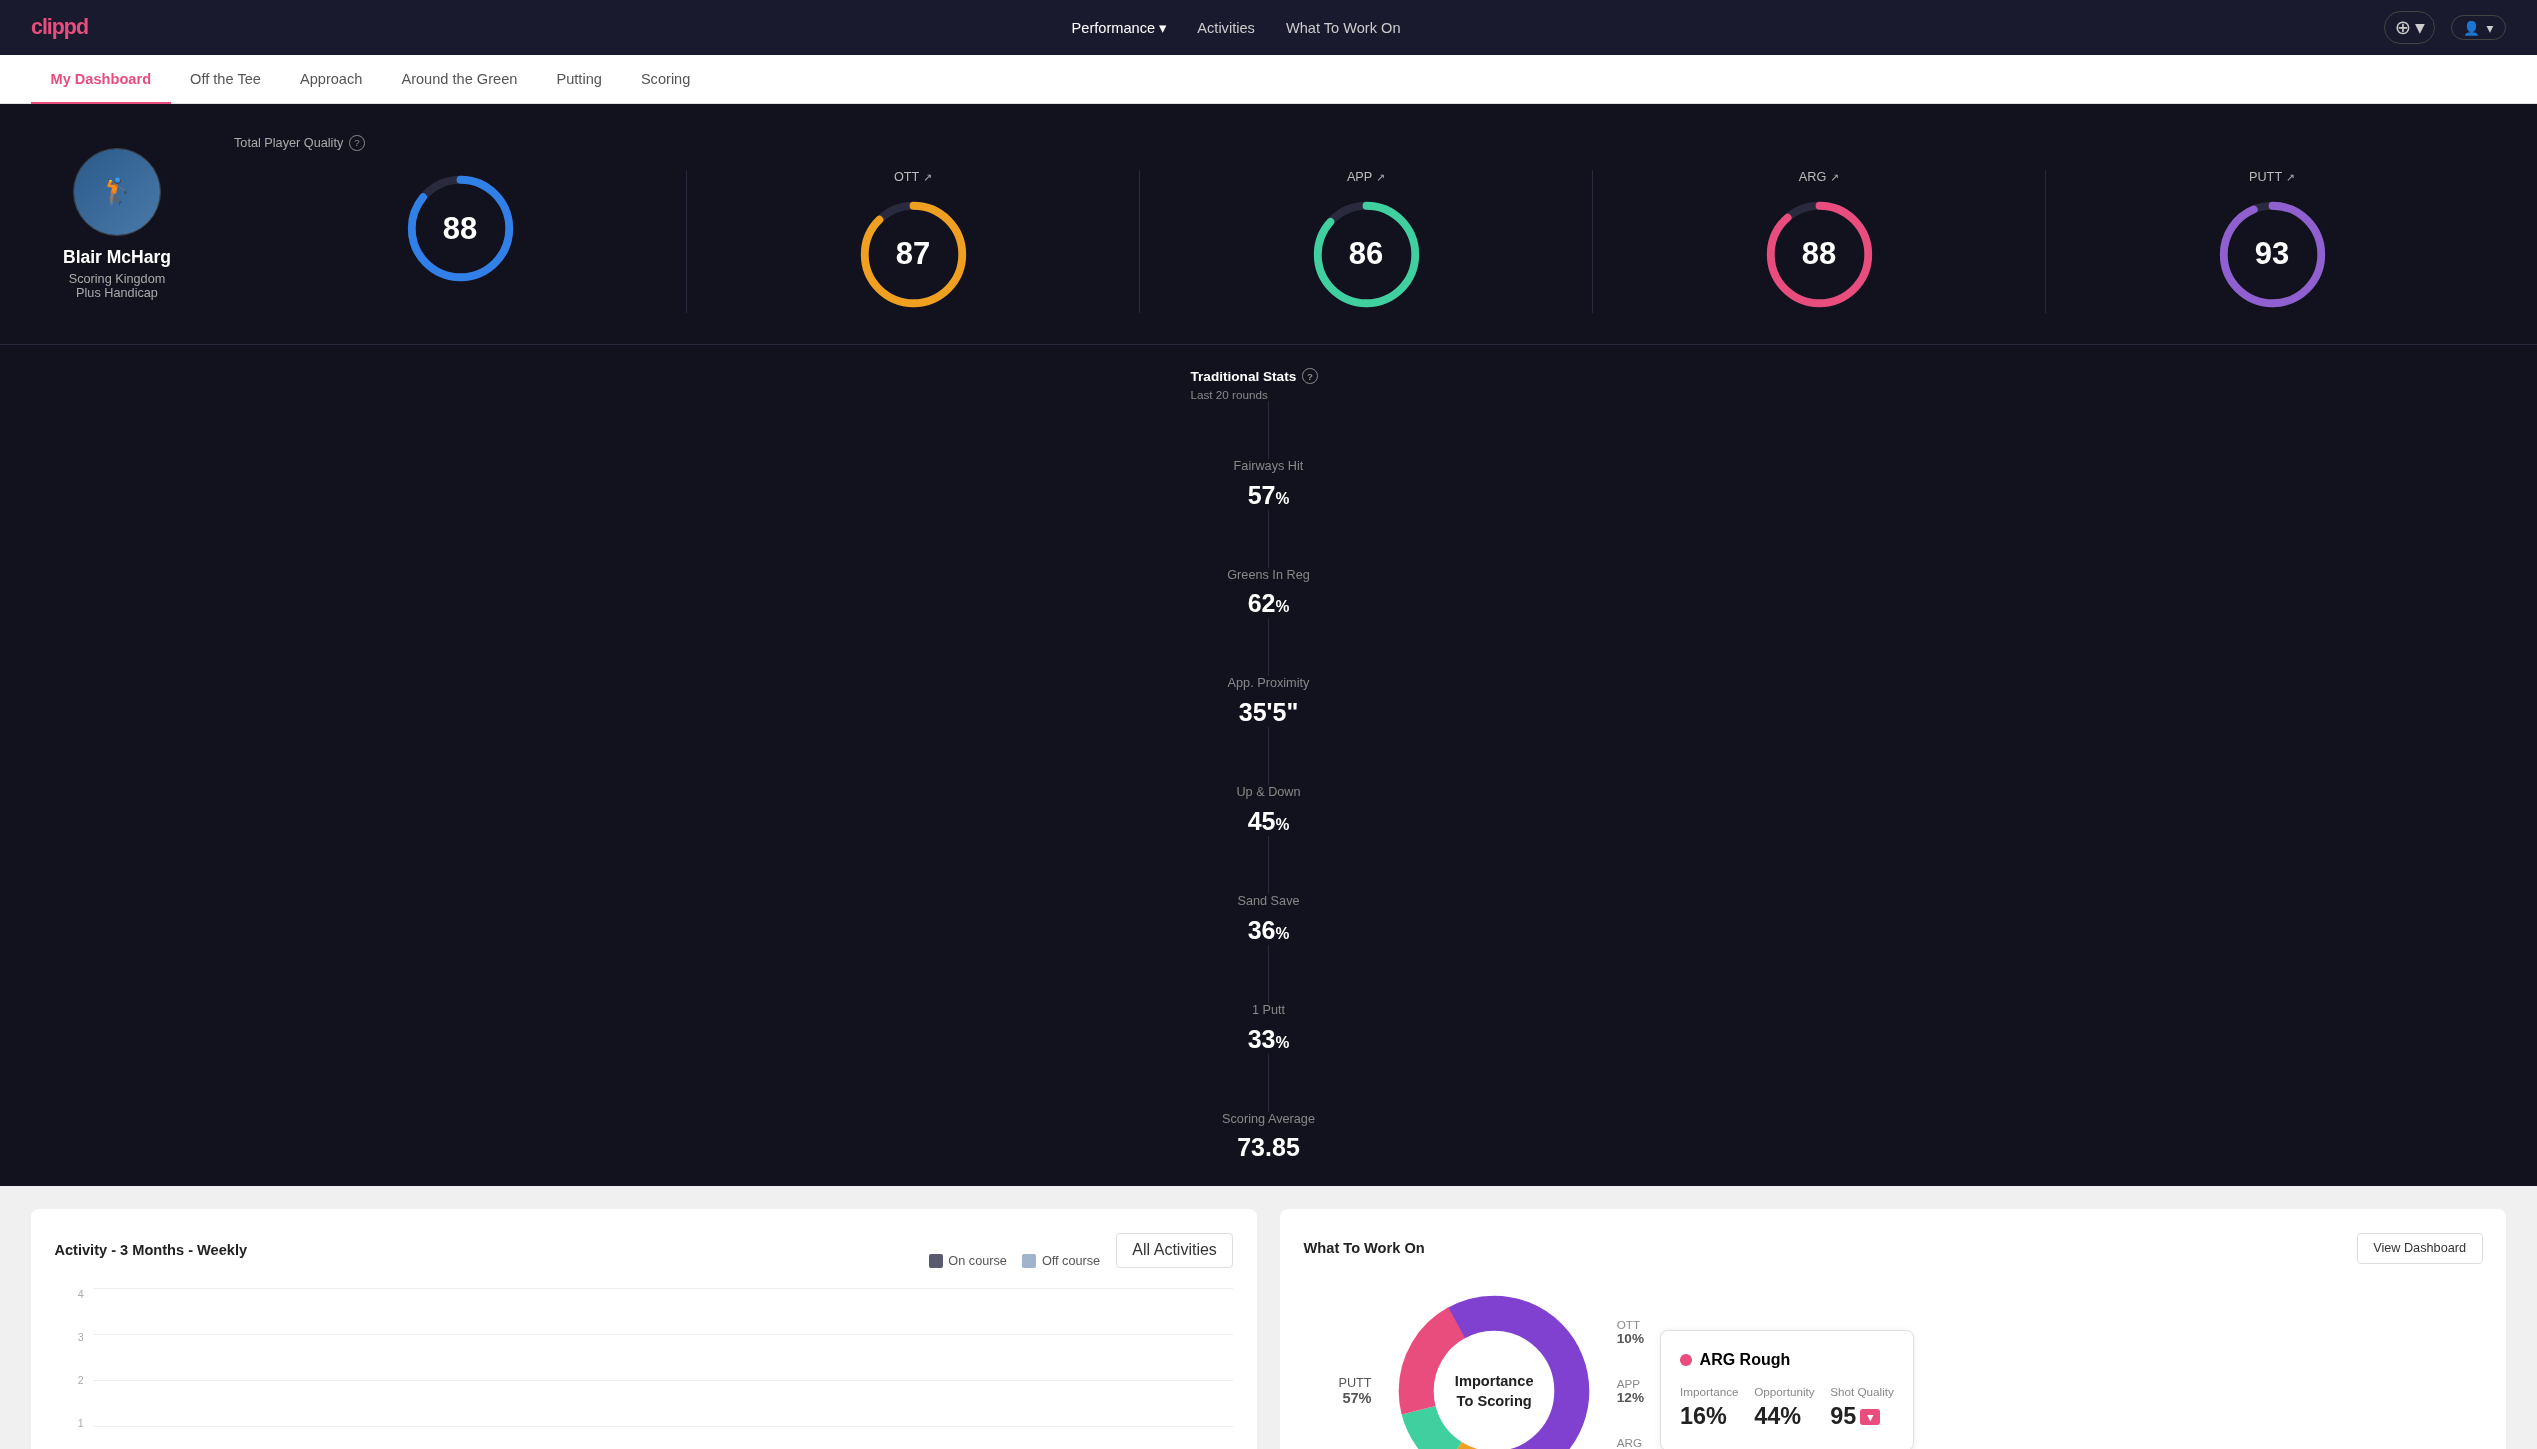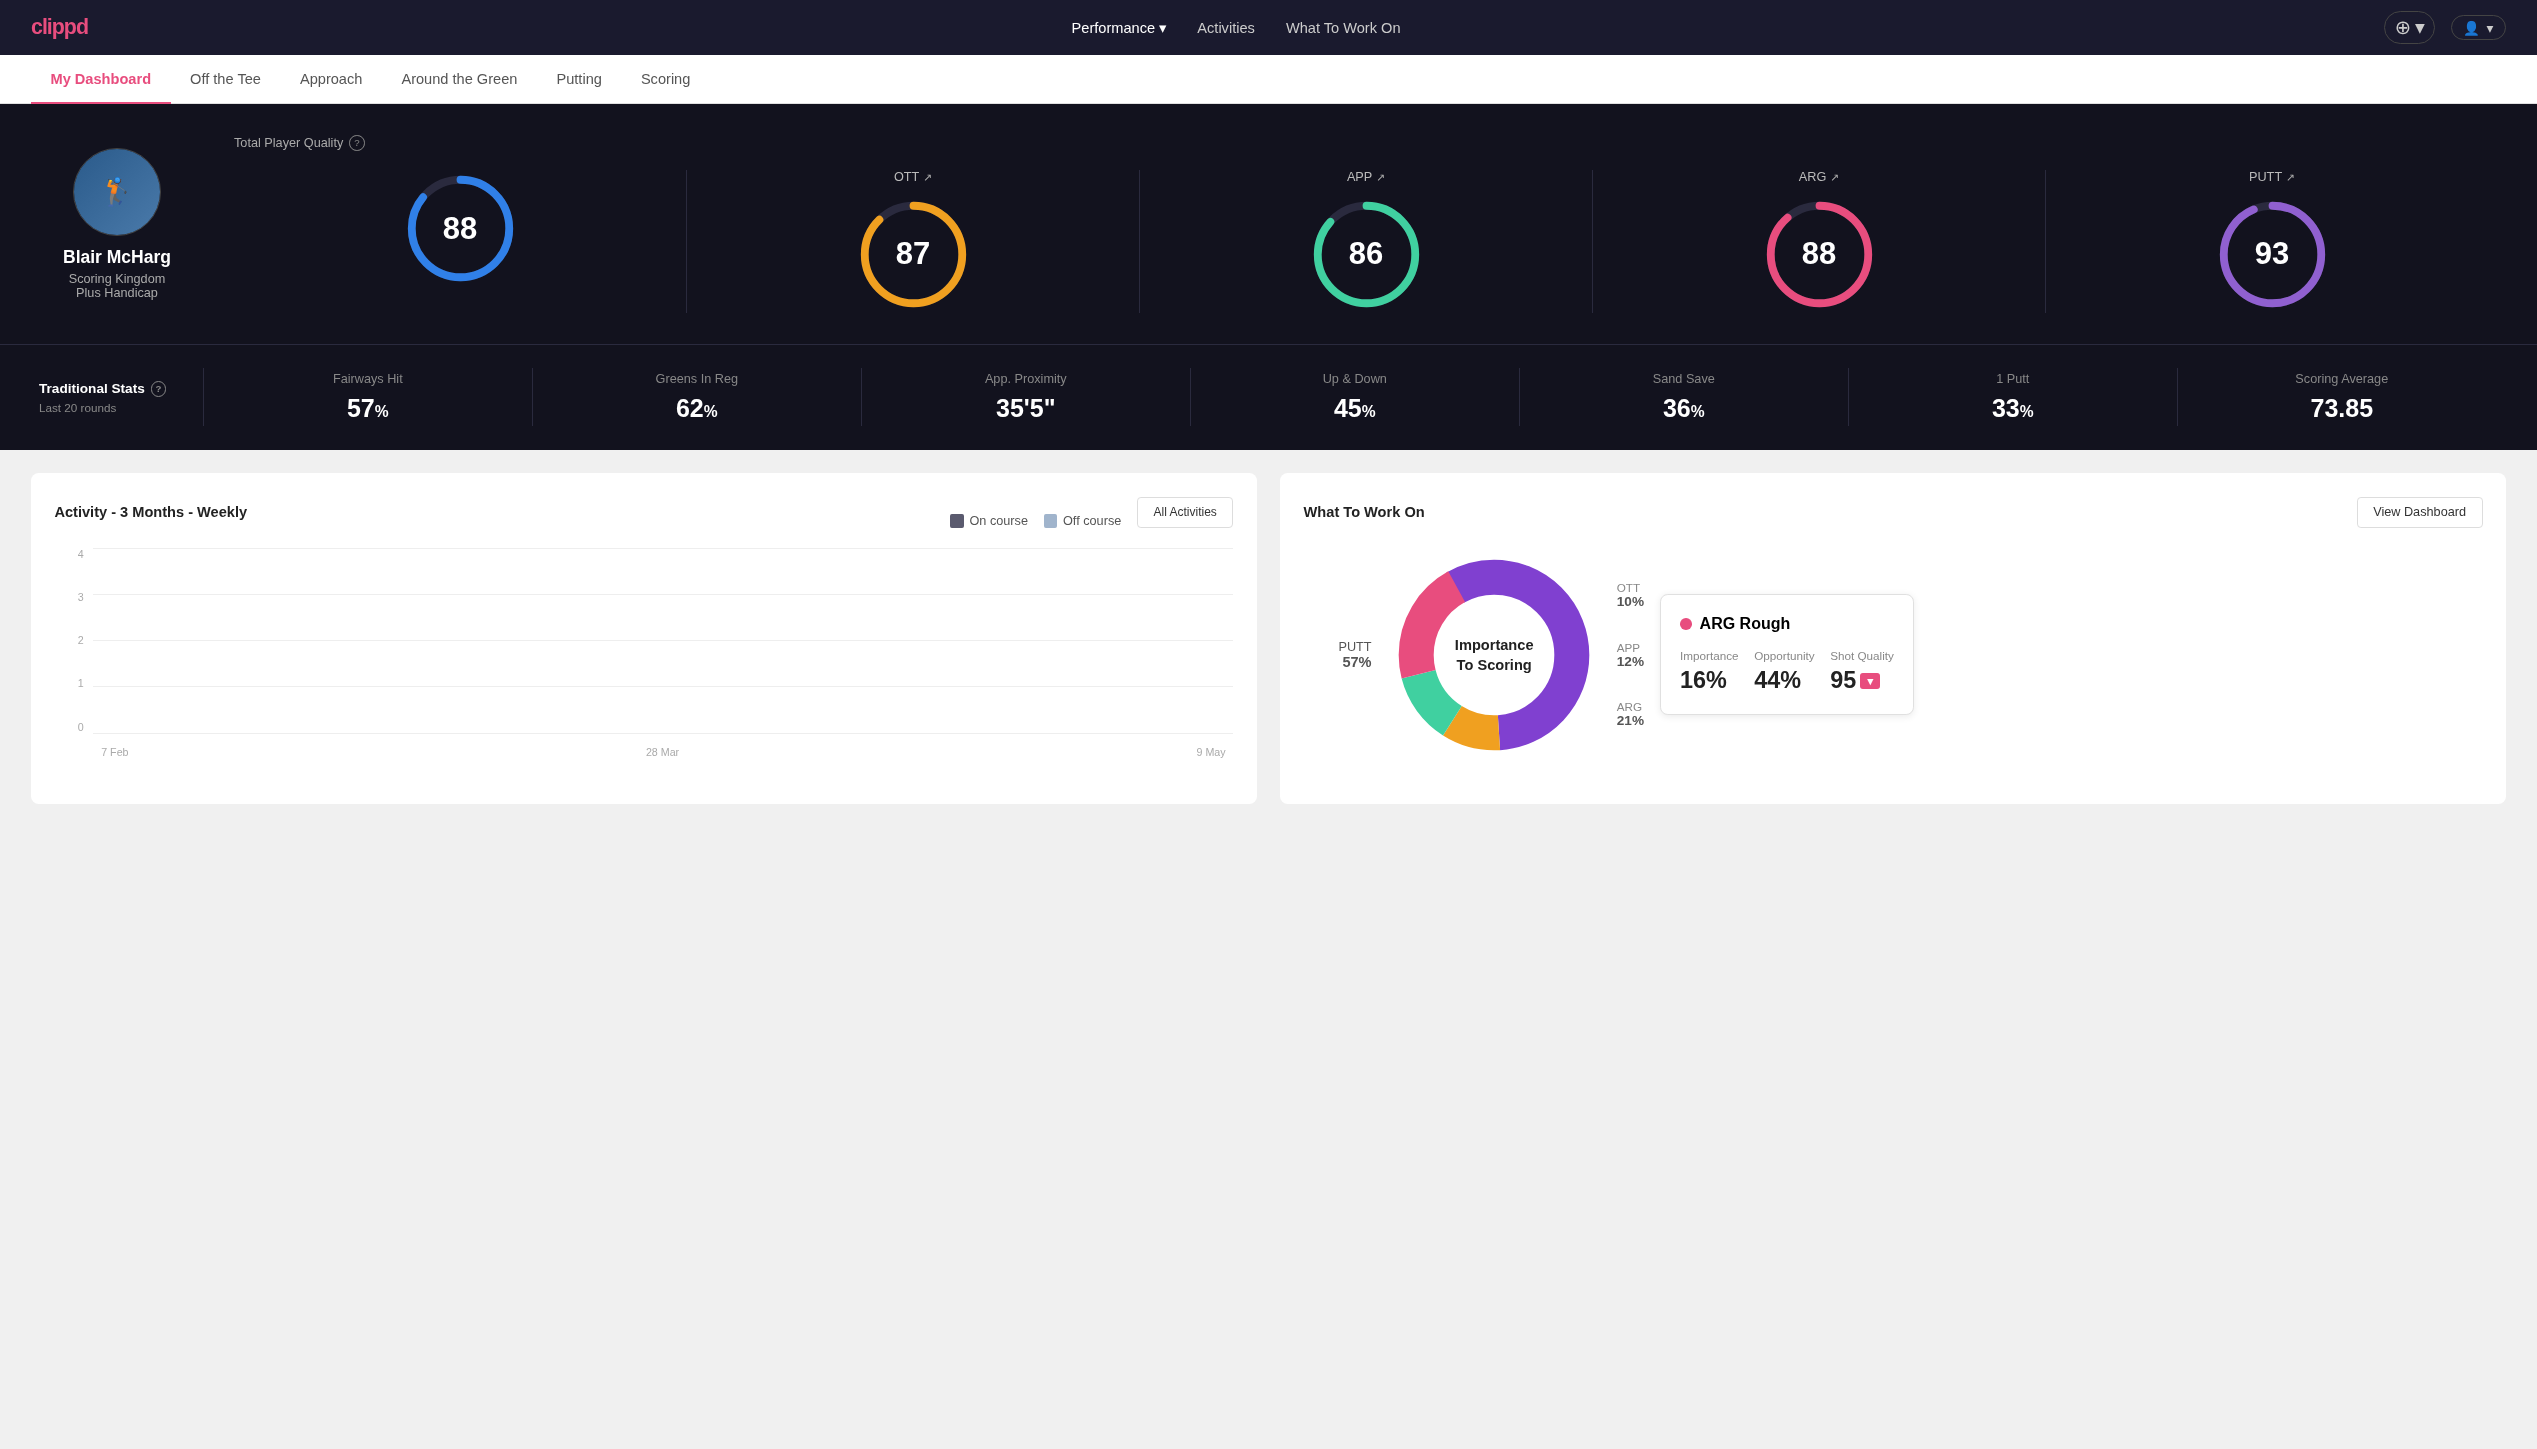--- a/index.html
+++ b/index.html
@@ -123,20 +123,21 @@
     }
 
     
     .stats-bar {
       background: #12121e;
       border-top: 1px solid #2a2a3e;
       padding: 23.4px 39px;
       display: flex;
       align-items: center;
       gap: 0;
+      flex-direction: column;
     }
     .traditional-stats { min-width: 156px; }
     .trad-title { color: #fff; font-size: 13.6px; font-weight: 700; display: flex; align-items: center; gap: 5.8px; }
     .trad-subtitle { color: #888; font-size: 11.7px; margin-top: 3.9px; }
     .stat-divider { width: 1px; background: #2a2a3e; height: 58px; margin: 0 7.8px; }
     .stat-item { flex: 1; text-align: center; padding: 0 15.6px; }
     .stat-name { color: #888; font-size: 12.7px; margin-bottom: 7.8px; }
     .stat-value { color: #fff; font-size: 25px; font-weight: 700; }
     .stat-value .unit { font-size: 15.6px; }
 
@@ -158,21 +159,21 @@
     .card-header { display: flex; align-items: center; justify-content: space-between; margin-bottom: 19.5px; }
     .card-title { font-size: 14.6px; font-weight: 600; color: #222; }
     .legend { display: flex; gap: 15.6px; align-items: center; }
     .legend-item { display: flex; align-items: center; gap: 5.8px; font-size: 12.7px; color: #555; }
     .legend-dot { width: 13.6px; height: 13.6px; border-radius: 1.9px; }
     .all-activities-btn {
       border: 1px solid #ddd;
       background: #fff;
       padding: 7.8px 15.6px;
       border-radius: 3.9px;
-      font-size: 12px;
+      font-size: 16px;
       cursor: pointer;
       color: #333;
     }
 
     
     .chart-area { position: relative; height: 214px; }
     .chart-grid { position: absolute; top: 0; left: 39px; right: 0; bottom: 29px; }
     .grid-line {
       position: absolute;
       left: 0; right: 0;

